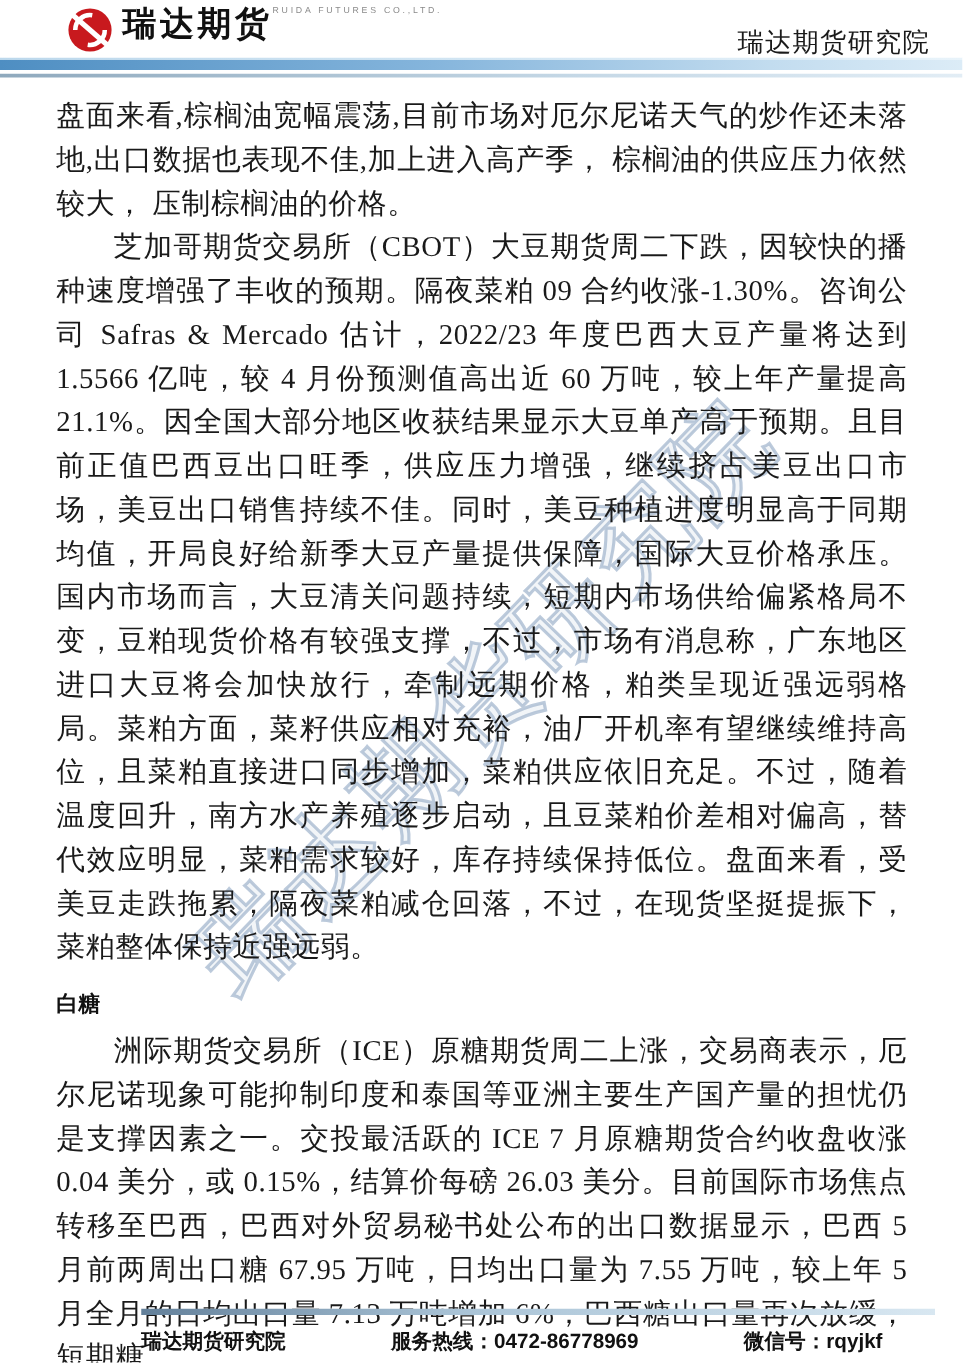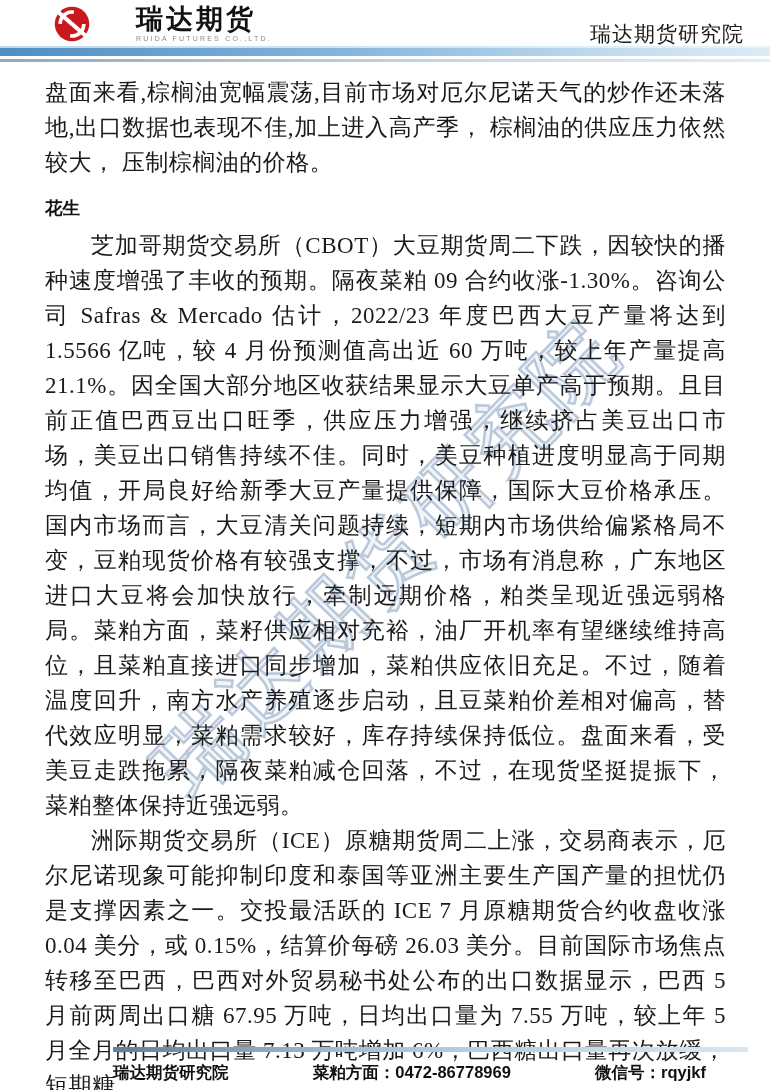--- a/index.html
+++ b/index.html
@@ -10,21 +10,21 @@
   }
   .page { position:absolute; inset:0; }
 
   
   .header-row {
     height:46px; display:flex; align-items:flex-start; justify-content:space-between;
     padding:4px 26px 0 52px; box-sizing:border-box; background:#fff; position:relative; z-index:3;
   }
   .logo { display:flex; align-items:flex-start; gap:6px; }
   .logo-icon { width:40px; height:40px; flex:0 0 auto; }
-  .logo-text { display:flex; flex-direction:column;margin-left:38px; }
+  .logo-text { display:flex; flex-direction:row; }
   .logo-brand {
     font-family:"Liberation Sans","DejaVu Sans",sans-serif;
     font-weight:bold; font-size:27px; line-height:30px; letter-spacing:3px; color:#111;
   }
   .logo-sub {
     font-family:"Liberation Sans","DejaVu Sans",sans-serif;
     font-size:7px; letter-spacing:2.2px; color:#8a8a8a; margin-top:1px;
   }
   .institute {
     font-family:"Liberation Sans","DejaVu Sans",sans-serif;
@@ -106,34 +106,34 @@
     <div class="band-gap"></div>
     <div class="band-sub"></div>
   </div>
 
   <div class="watermark">瑞达期货研究院</div>
 
   <div class="doc">
     <p>盘面来看,棕榈油宽幅震荡,目前市场对厄尔尼诺天气的炒作还未落地,出口数据也表现不佳,加上进入高产季， 棕榈油的供应压力依然较大， 压制棕榈油的价格。</p>
 
     <div>
-      <div class="sec-heading">花生</div>
     </div>
 
     <div>
       <p class="indent">芝加哥期货交易所（CBOT）大豆期货周二下跌，因较快的播种速度增强了丰收的预期。隔夜菜粕 09 合约收涨-1.30%。咨询公司 Safras &amp; Mercado 估计，2022/23 年度巴西大豆产量将达到 1.5566 亿吨，较 4 月份预测值高出近 60 万吨，较上年产量提高 21.1%。因全国大部分地区收获结果显示大豆单产高于预期。且目前正值巴西豆出口旺季，供应压力增强，继续挤占美豆出口市场，美豆出口销售持续不佳。同时，美豆种植进度明显高于同期均值，开局良好给新季大豆产量提供保障，国际大豆价格承压。国内市场而言，大豆清关问题持续，短期内市场供给偏紧格局不变，豆粕现货价格有较强支撑，不过，市场有消息称，广东地区进口大豆将会加快放行，牵制远期价格，粕类呈现近强远弱格局。菜粕方面，菜籽供应相对充裕，油厂开机率有望继续维持高位，且菜粕直接进口同步增加，菜粕供应依旧充足。不过，随着温度回升，南方水产养殖逐步启动，且豆菜粕价差相对偏高，替代效应明显，菜粕需求较好，库存持续保持低位。盘面来看，受美豆走跌拖累，隔夜菜粕减仓回落，不过，在现货坚挺提振下，菜粕整体保持近强远弱。</p>
     </div>
 
     <div>
+      <div class="sec-heading">白糖</div>
       <p class="indent">洲际期货交易所（ICE）原糖期货周二上涨，交易商表示，厄尔尼诺现象可能抑制印度和泰国等亚洲主要生产国产量的担忧仍是支撑因素之一。交投最活跃的 ICE  7 月原糖期货合约收盘收涨 0.04 美分，或 0.15%，结算价每磅 26.03 美分。目前国际市场焦点转移至巴西，巴西对外贸易秘书处公布的出口数据显示，巴西 5 月前两周出口糖 67.95 万吨，日均出口量为 7.55 万吨，较上年 5 月全月的日均出口量 7.13 万吨增加 6%，巴西糖出口量再次放缓，短期糖</p>
     </div>
   </div>
 
   <div class="footer">
     <div class="footer-bar"></div>
     <div class="footer-line">
       <span>瑞达期货研究院</span>
-      <span><span>菜粕方面：</span><span>0472-86778969</span></span>
+      <span><span>服务热线：</span><span>0472-86778969</span></span>
       <span><span>微信号：</span><span>rqyjkf</span></span>
     </div>
   </div>
 
 </div>
 
 </body></html>

